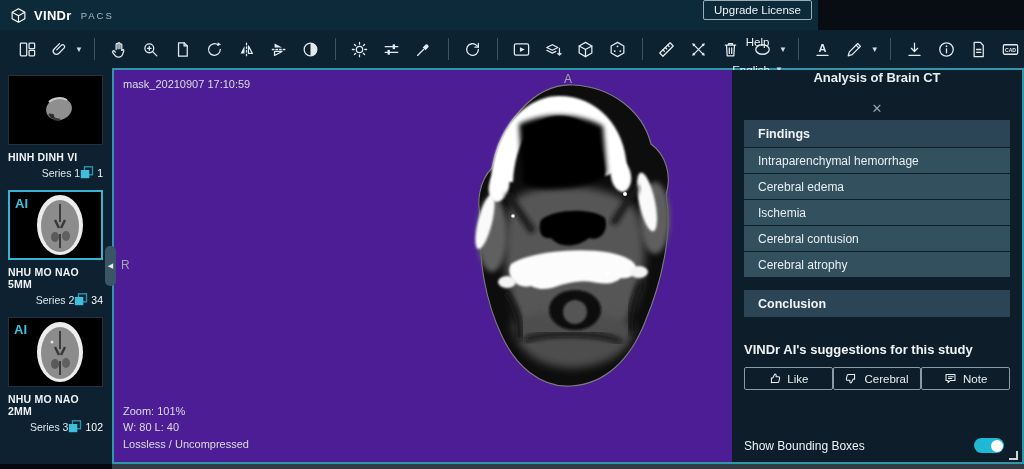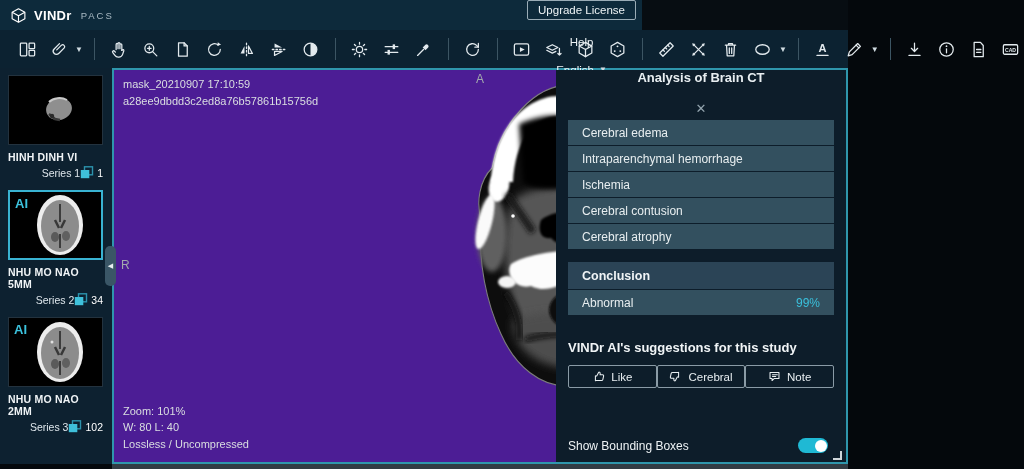--- a/index.html
+++ b/index.html
@@ -1,18 +1,18 @@
 <!DOCTYPE html>
 <html><head>
 <meta charset="utf-8">
 <style>
   * { margin:0; padding:0; box-sizing:border-box; }
   html,body { width:1024px; height:469px; background:#04080c; overflow:hidden;
               font-family:"Liberation Sans", sans-serif; }
-  .app { position:relative; width:848px; height:469px; }
+  .app { position:relative; width:1024px; height:469px; }
 
   
   .topbar { position:relative; height:30px; background:#0d2a3b; display:flex;
             align-items:center; padding:0 10px; z-index:5; }
   .brand { display:flex; align-items:center; gap:7px; }
   .brand-name { color:#fff; font-size:13px; font-weight:bold; letter-spacing:.3px; }
   .brand-suffix { color:#a9bac4; font-size:9.5px; letter-spacing:2px; margin-left:2px; }
   .topbar-right { position:absolute; right:212px; top:0; height:30px; display:flex;
                   align-items:center; gap:16px;flex-direction:column; }
   .upgrade-btn { background:transparent; border:1px solid #9aacb6; color:#eef3f5;
@@ -403,21 +403,20 @@
             <span class="count">102</span>
           </span>
         </div>
       </div>
     </aside>
 
     <div class="viewport">
 
       <div class="ov-top">
         <div>mask_20210907 17:10:59</div>
-        <div>a28ee9dbdd3c2ed8a76b57861b15756d</div>
       </div>
 
       <div class="marker-a">A</div>
       <div class="marker-r">R</div>
 
       <div class="collapse-tab">
         <span>◀</span>
       </div>
 
       <div class="ct-wrap">
@@ -479,33 +478,30 @@
         <div>Lossless / Uncompressed</div>
       </div>
 
       <section class="panel">
         <div class="panel-header">
           <span class="panel-title">Analysis of Brain CT</span>
           <span class="panel-close">✕</span>
         </div>
 
         <div class="sec">
+          <div class="sec-header">Findings</div>
+          <div class="sec-row">Intraparenchymal hemorrhage</div>
           <div class="sec-row">Cerebral edema</div>
-          <div class="sec-row">Intraparenchymal hemorrhage</div>
           <div class="sec-row">Ischemia</div>
           <div class="sec-row">Cerebral contusion</div>
           <div class="sec-row">Cerebral atrophy</div>
         </div>
 
         <div class="sec">
           <div class="sec-header">Conclusion</div>
-          <div class="sec-row">
-            <span>Abnormal</span>
-            <span class="conf" style="color:#3ac0dc">99%</span>
-          </div>
         </div>
 
         <div class="rate-label">VINDr AI's suggestions for this study</div>
         <div class="rate-buttons">
           <button class="rbtn">
             <svg viewBox="0 0 16 16">
                 <path d="M4.2 7v6.3M4.2 7.4h1.6l2.3-4.3c.5-.9 1.9-.5 1.9.5v2.2h3c.9 0 1.5.8 1.3 1.6l-1 4.4c-.2.7-.8 1.2-1.5 1.2H4.2z"></path>
               </svg>
             <span>Like</span>
           </button>

